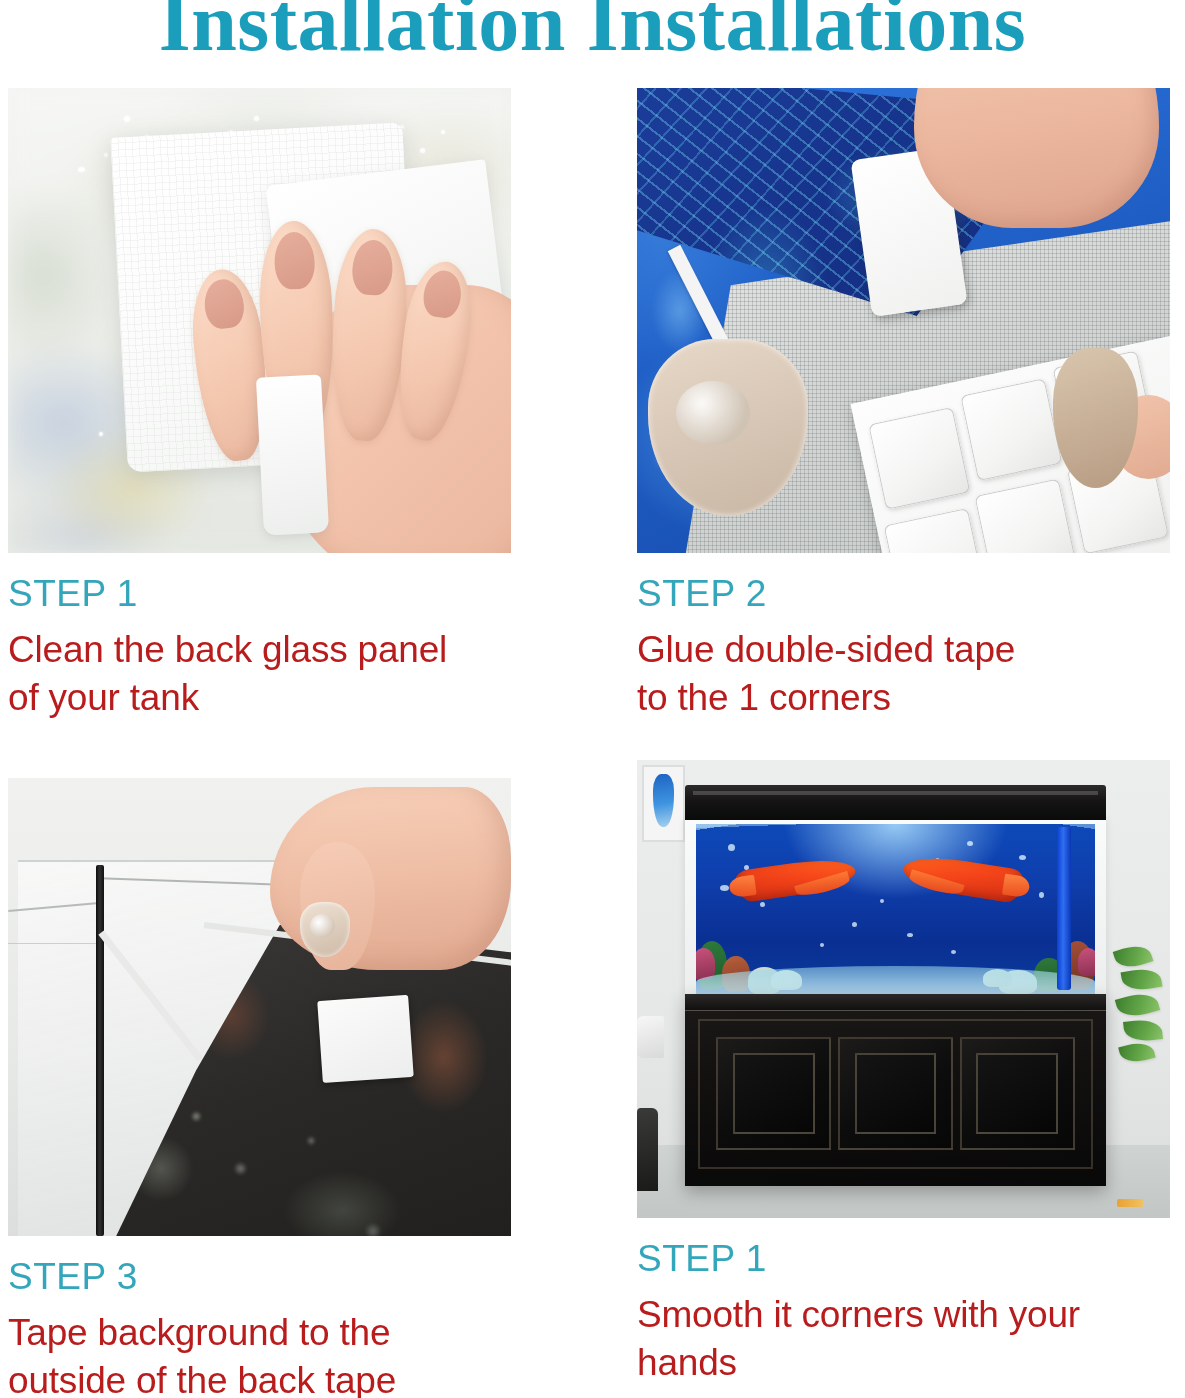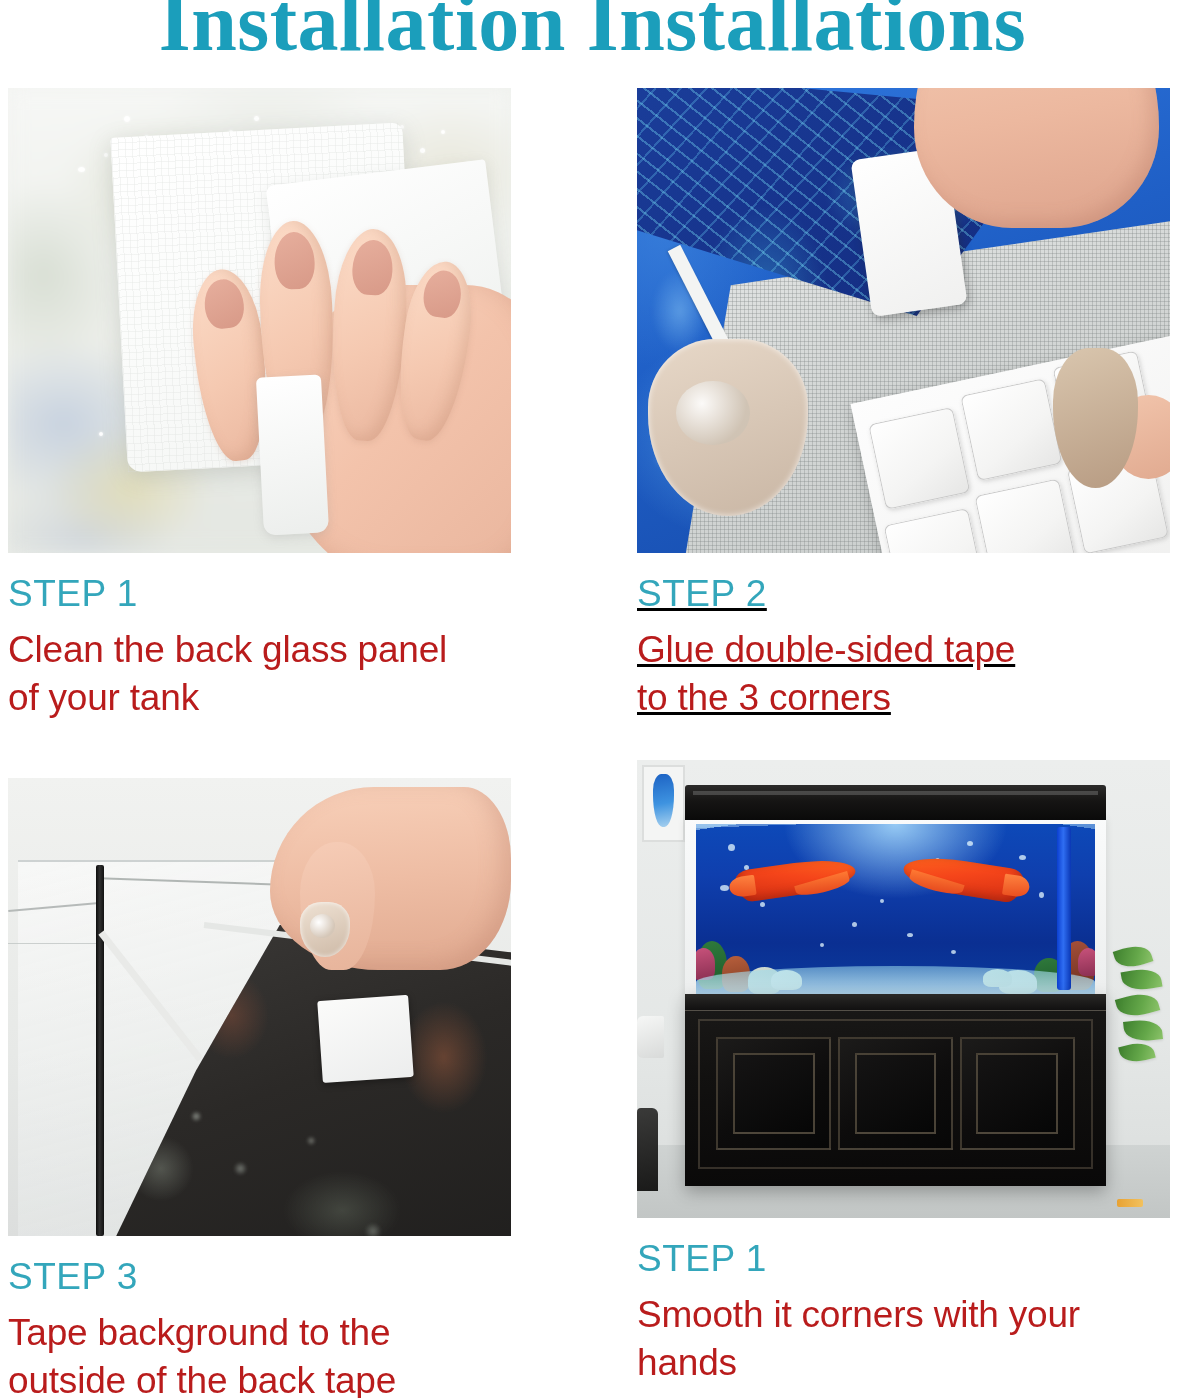--- a/index.html
+++ b/index.html
@@ -43,21 +43,21 @@
   }
 
   
   .grid {
     position: absolute;
     left: 0; top: 0;
     width: 1185px; height: 1398px;
   }
   .cell { position: absolute; }
   .cell-1 { left: 8px;   top: 88px;  width: 503px; }
-  .cell-2 { left: 637px; top: 88px;  width: 533px; text-decoration: underline; }
+  .cell-2 { left: 637px; top: 88px;  width: 533px; }
   .cell-3 { left: 8px;   top: 760px; width: 503px; margin-top: 18px; }
   .cell-4 { left: 637px; top: 760px; width: 533px; }
 
   .photo {
     position: relative;
     width: 100%;
     height: 465px;
     overflow: hidden;
     background: #e9eaea;
   }
@@ -657,21 +657,21 @@
           <i style="left:60%;top:45%;width:26%;height:36%;"></i>
         </div>
         <div class="p2-onepad"></div>
         <div class="p2-hand"></div>
         <div class="p2-nail"></div>
         <div class="p2-nail2"></div>
         <div class="p2-hand2"></div>
       </div>
       <div class="step-label">STEP 2</div>
       <div class="step-caption">Glue double-sided tape
-to the 3 corners</div>
+to the 1 corners</div>
     </div>
 
     <div class="cell cell-3">
       <div class="photo p3">
         <div class="p3-glass"></div>
         <div class="p3-top1"></div>
         <div class="p3-top2"></div>
         <div class="p3-top3"></div>
         <div class="p3-edge"></div>
         <div class="p3-poster"></div>

